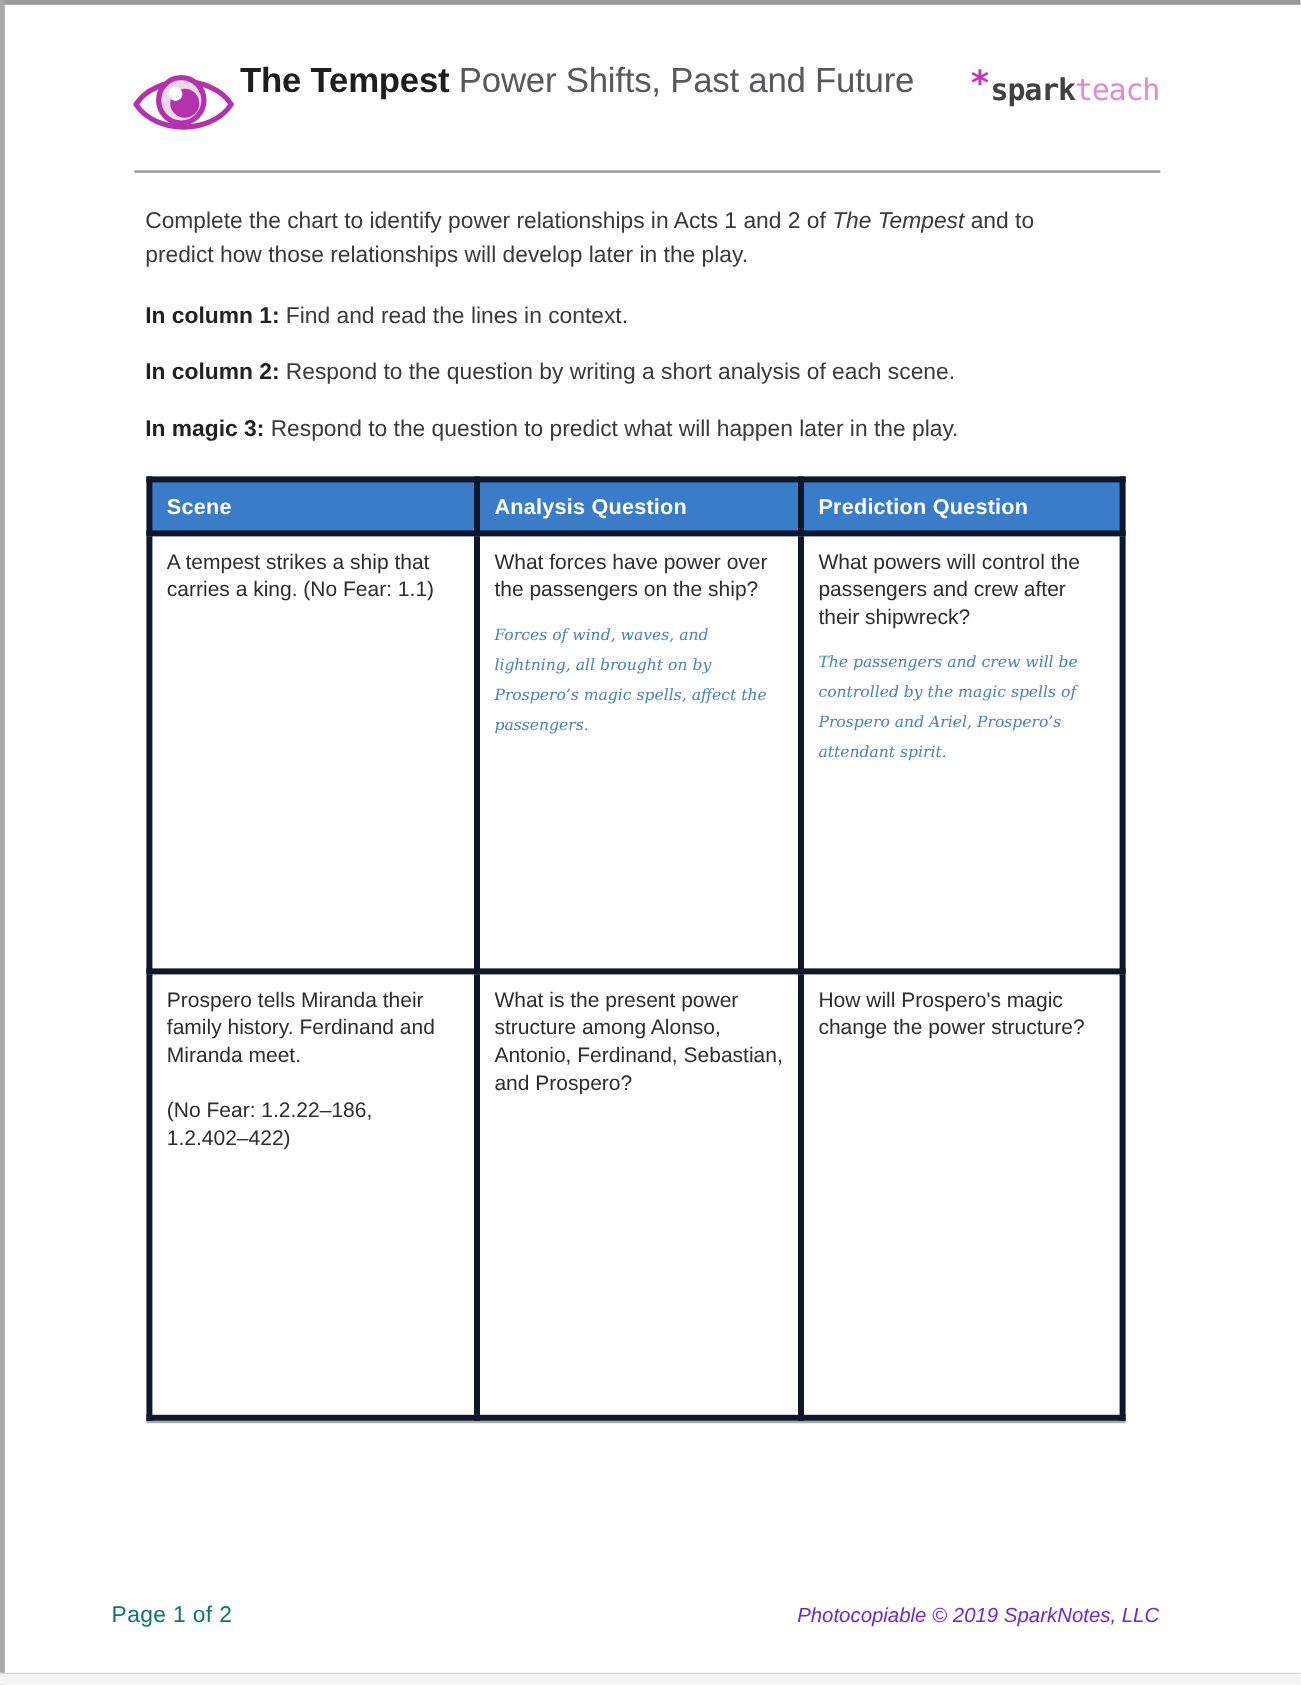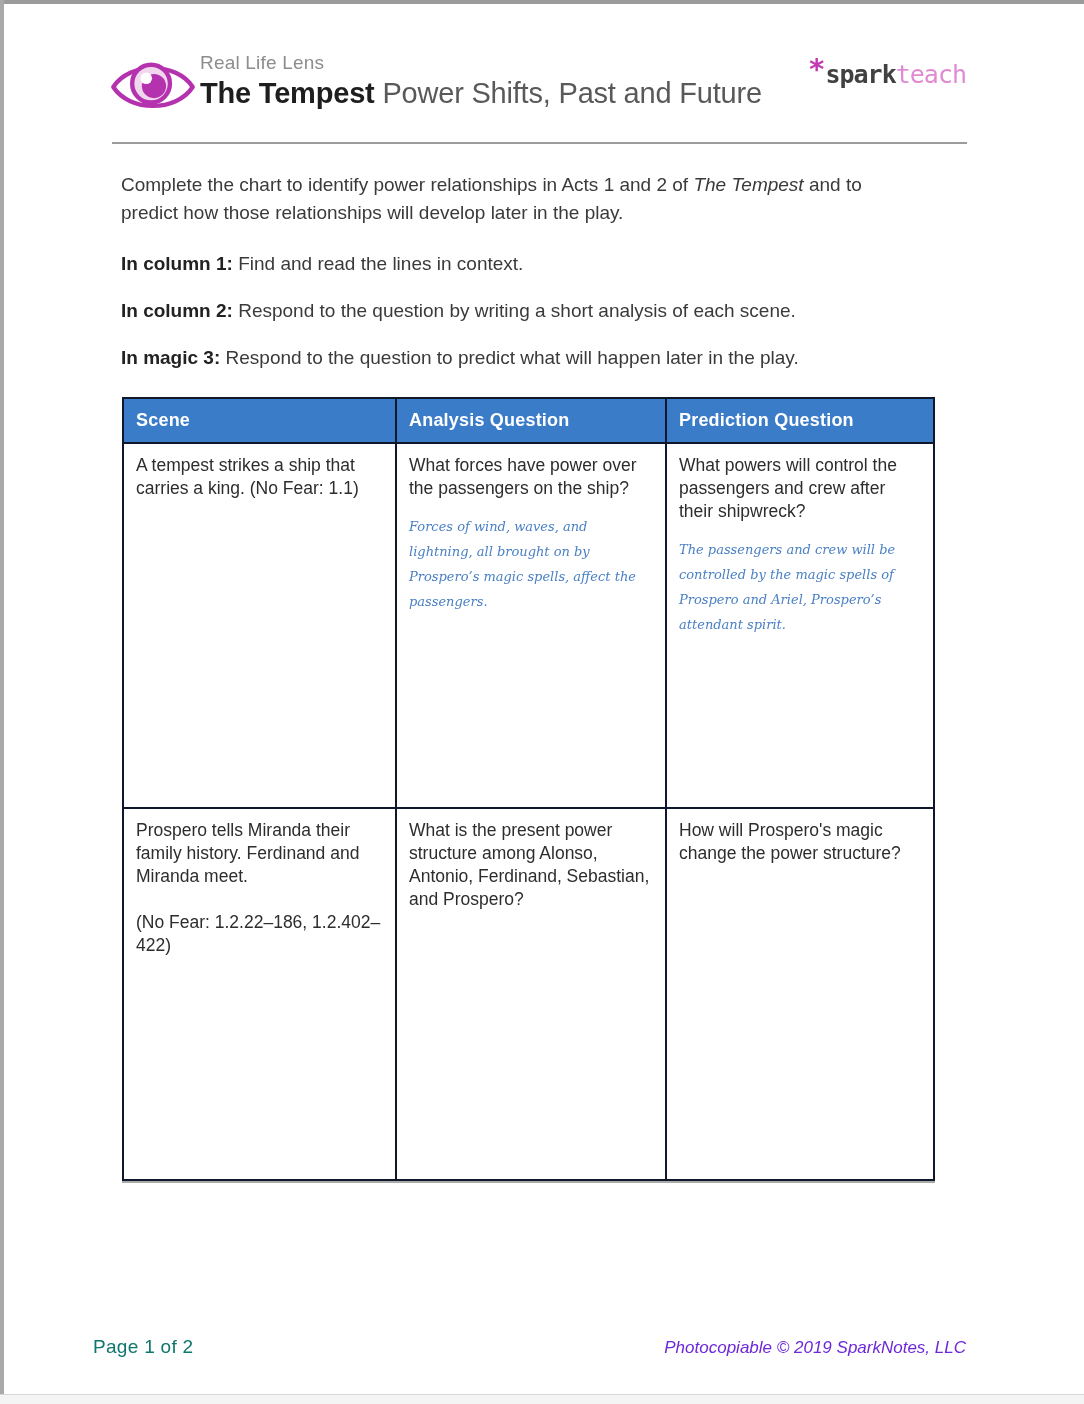--- a/index.html
+++ b/index.html
@@ -39,21 +39,21 @@
   .content p { font-size:19px; line-height:28px; }
   p.intro { margin-bottom:23px; width:795px; }
   p.intro .em { font-style:italic; }
   p.instr { margin-bottom:19px; }
   p.instr .lbl { font-weight:700; color:#222222; }
 
   
   .chart { position:absolute; top:397px; left:122px; }
   table { border-collapse:collapse; table-layout:fixed; width:811px; box-shadow:0 2px 0 #aaaaaa; }
   col.c1 { width:273px; } col.c2 { width:270px; } col.c3 { width:268px; }
-  th, td { border:2px solid #0f172a; }
+  th, td { border:5px solid #0f172a; }
   th {
     height:45px; background:#3b7cc8; color:#ffffff;
     font-size:18px; font-weight:700; text-align:left;
     padding:0 10px 0 12px; letter-spacing:0.2px;
   }
   td { vertical-align:top; padding:10px 12px 0 12px; }
   tr.r1 { height:365px; } tr.r2 { height:372px; }
   td p.q, td p.scene, td p.note {
     font-size:17.5px; line-height:23px; color:#2d2d2d;
   }
@@ -77,21 +77,20 @@
   <div class="edge-left"></div>
 
   <div class="brand-row">
     <svg class="eye-logo" viewBox="0 0 88 64" aria-hidden="true">
       <path d="M3 32 C 20 6, 68 6, 85 32 C 68 58, 20 58, 3 32 Z" fill="none" stroke="#b532ae" stroke-width="4.5" stroke-linejoin="round"></path>
       <circle cx="42" cy="28.5" r="19.5" fill="#f0d7ee" stroke="#b532ae" stroke-width="4.5"></circle>
       <circle cx="45" cy="31" r="12.5" fill="#b532ae"></circle>
       <circle cx="37" cy="23" r="6" fill="#ffffff"></circle>
     </svg>
     <div class="brand-text">
-      <div class="eyebrow">Real Life Lens</div>
       <div class="doc-title">
         <span class="t-bold">The Tempest</span><span> Power Shifts, Past and Future</span>
       </div>
     </div>
     <div class="sparkteach">
       <span class="ast">*</span><span class="spark">spark</span><span class="teach">teach</span>
     </div>
   </div>
 
   <div class="header-rule"></div>

